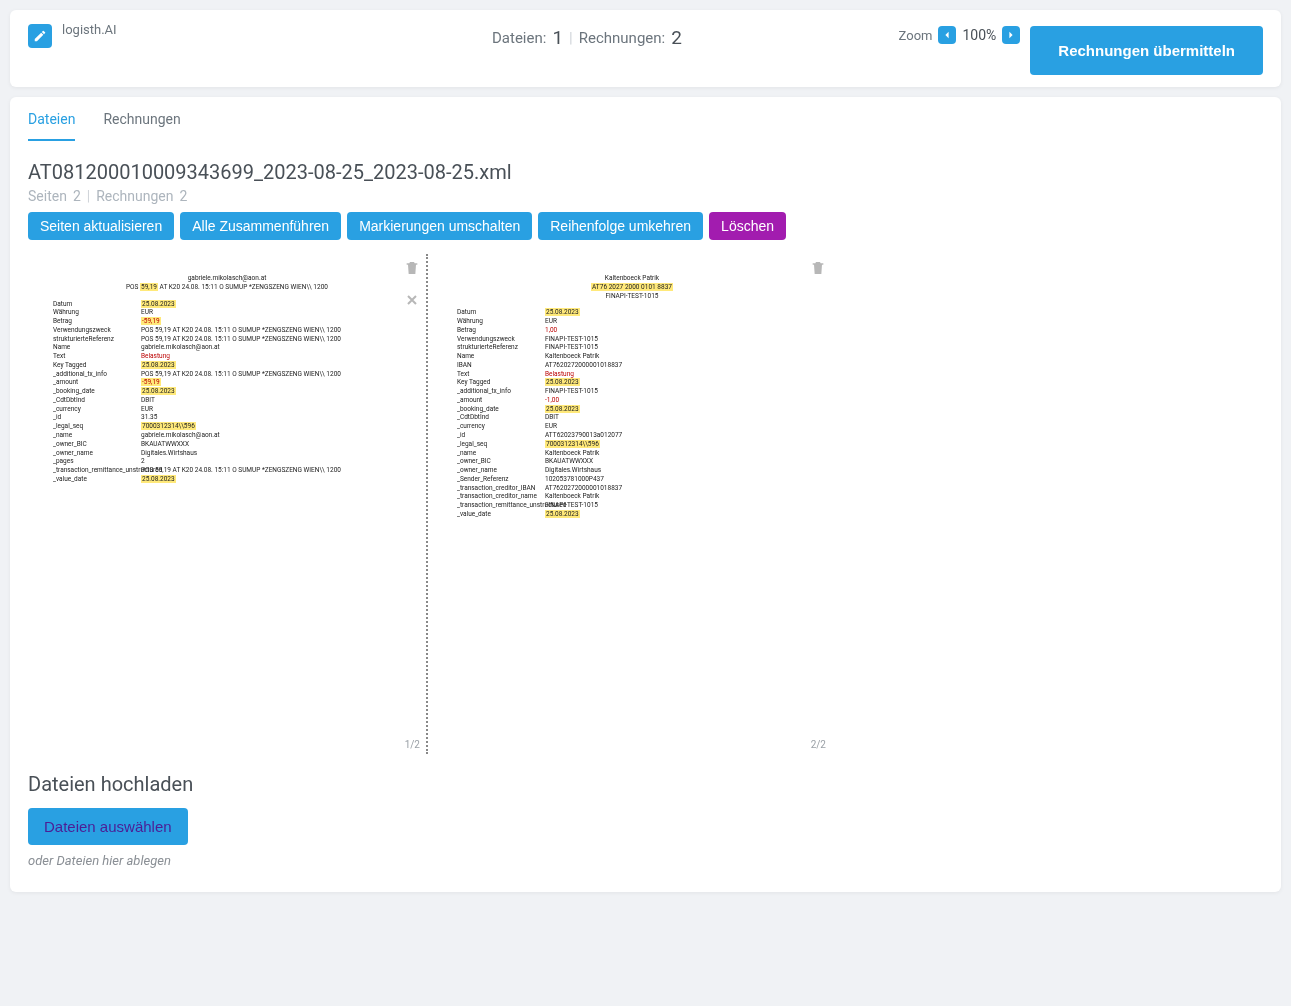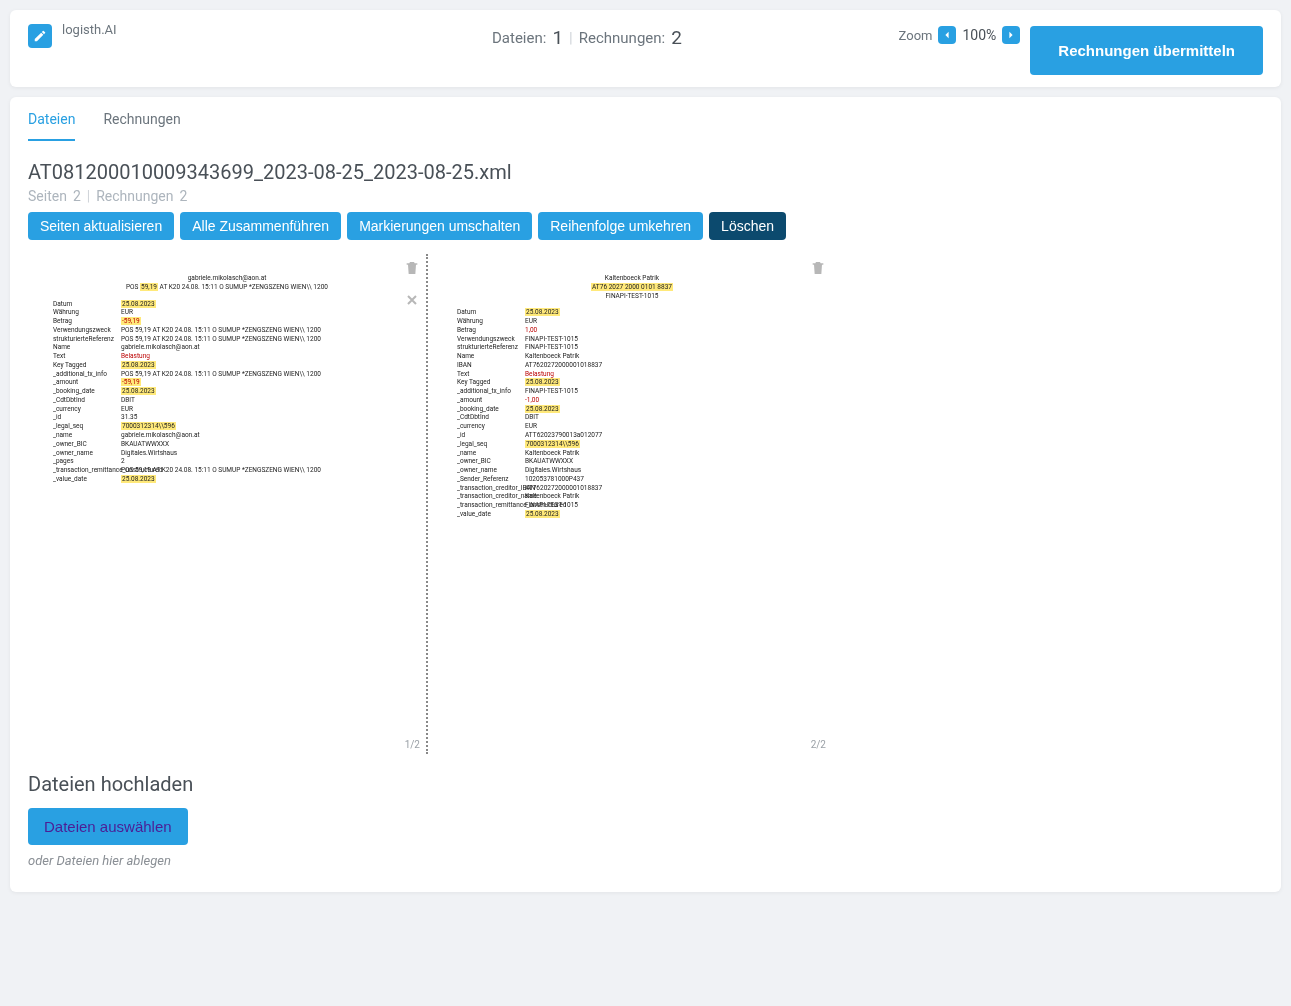--- a/index.html
+++ b/index.html
@@ -69,41 +69,41 @@
   .file-section { padding: 18px; }
   .file-title { font-size: 20px; color: #495057; }
   .file-sub { font-size: 14px; color: #adb5bd; margin-top: 4px; display:flex; gap:6px;}
   .file-sub .sep { color: #d0d4d9; }
 
   .action-row { margin-top: 8px; display: flex; gap: 6px; }
   .action-btn {
     background: #29a0e2; color: #fff; border: none; border-radius: 4px;
     padding: 6px 12px; font-size: 14px; cursor: pointer;
   }
-  .action-btn.danger { background: #0c4a6e; }
+  .action-btn.danger { background: #a21caf; }
 
   .pages-row { margin-top: 14px; display: flex; gap: 4px; }
   .page-thumb {
     position: relative; width: 400px; height: 500px; background: #fff;
     box-shadow: none;
   }
   .page-thumb.first { border-right: 2px dotted #888; }
   .thumb-actions { position: absolute; top: 6px; right: 6px; display: flex; flex-direction: column; gap: 16px; }
   .icon-btn { width: 16px; height: 16px; cursor: pointer; opacity: .6; }
   .icon-btn svg { width: 100%; height: 100%; fill: #888; }
   .page-num { position: absolute; bottom: 4px; right: 6px; font-size: 10px; color: #9aa0a6; }
 
   .thumb-content {
     padding: 20px 25px; font-size: 6.5px; line-height: 1.35; color: #222;
   }
   .thumb-content .center { text-align: center; margin-bottom: 8px;}
   .thumb-content .hl { background: #ffe97a; padding: 0 1px; }
   .thumb-content .hl-red { background: #ffe97a; color: #b00; padding: 0 1px; }
   .thumb-content .row { display: flex; }
-  .thumb-content .k { width: 68px; flex-shrink: 0; }
+  .thumb-content .k { width: 88px; flex-shrink: 0; }
   .thumb-content .v { }
   .thumb-content .red { color: #b00; }
 
   
   .upload-section { padding: 0 18px 24px 18px; }
   .upload-title { font-size: 20px; color: #495057; margin-bottom: 12px;}
   .select-btn {
     background: #29a0e2; color: #4c1d95; border: none; border-radius: 4px;
     padding: 10px 16px; font-size: 15px; cursor: pointer;
   }

